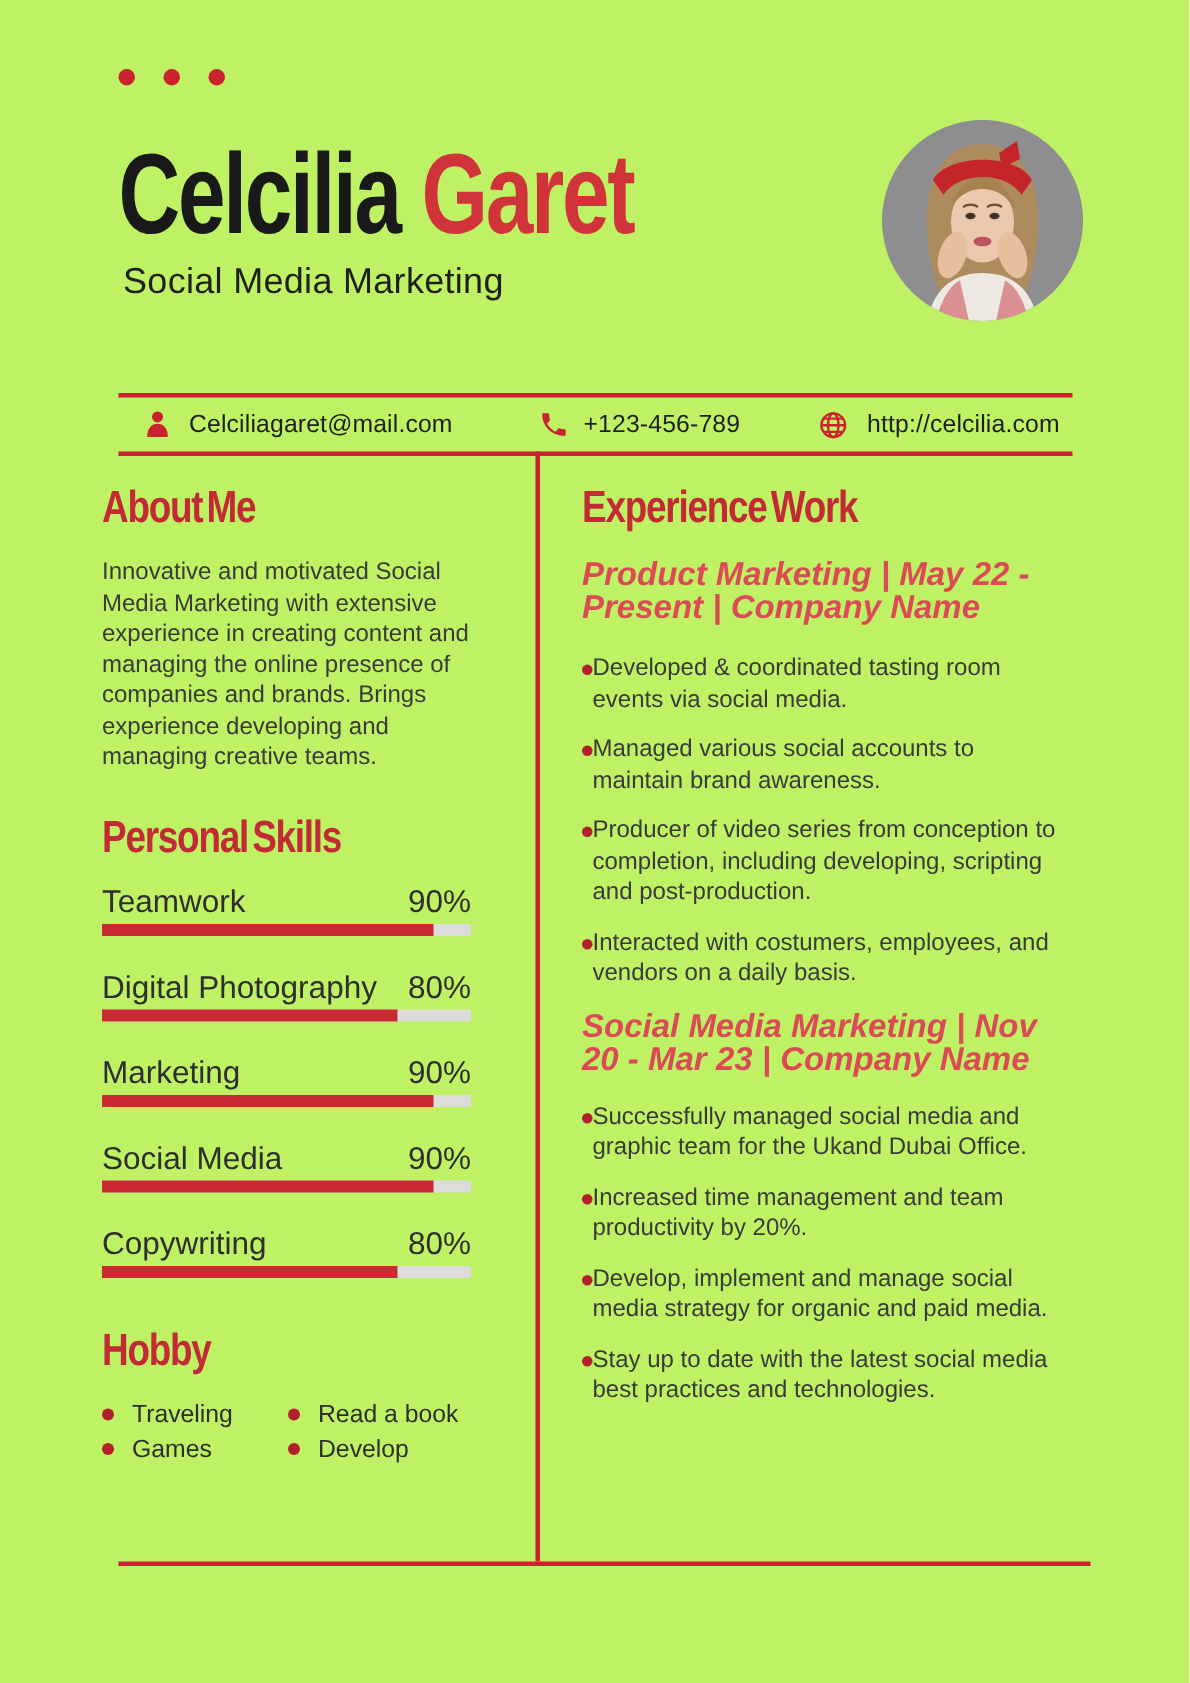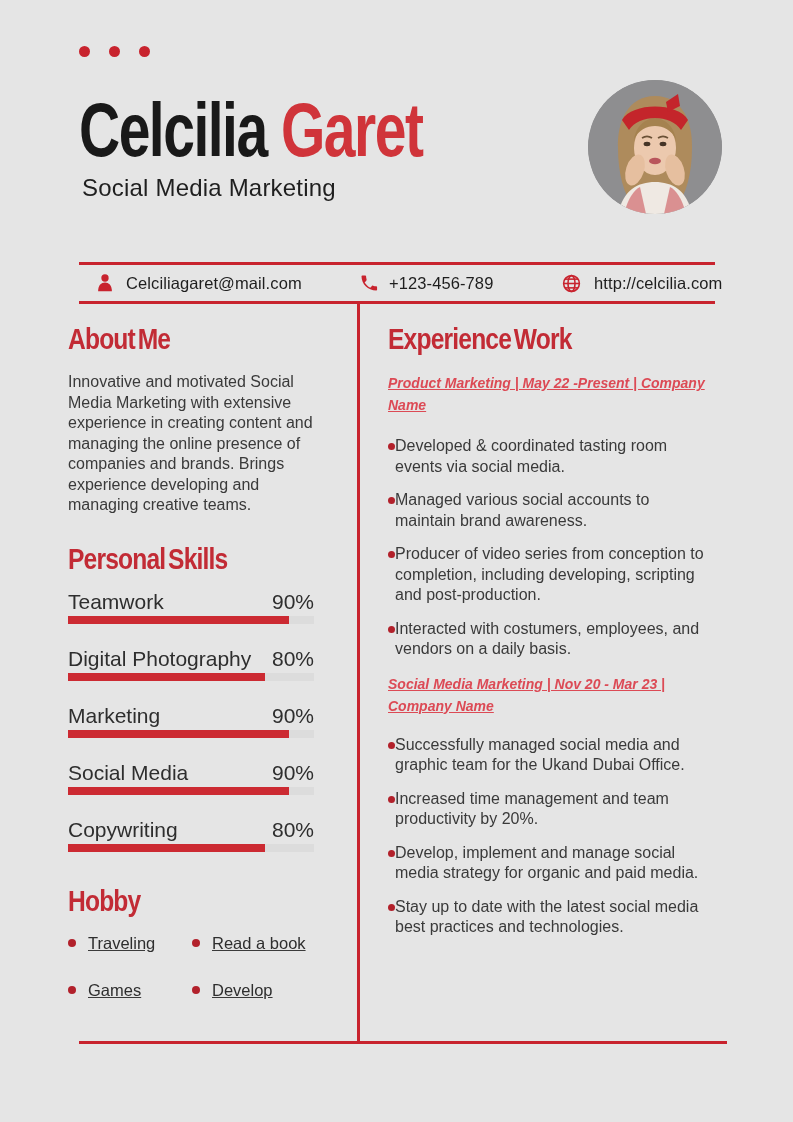--- a/index.html
+++ b/index.html
@@ -1,16 +1,16 @@
 <!DOCTYPE html>
 <html style="--accent-red: #C8232E; --heading-red: #C22B35; --name-red: #D0343A; --job-title-red: #DC4A55; --bullet-red: #B2212B; --bar-red: #CC2A32; --bar-track: #DCDCDC; --text-dark: #3A3A3A;"><head>
 <meta charset="utf-8">
 <style>
   html,body{margin:0;padding:0;background:#fff;}
-  .page{position:relative;width:793px;height:1122px;background:#e5e5e5;overflow:hidden;
+  .page{position:relative;width:793px;height:1122px;background:#bef264;overflow:hidden;
         font-family:"Liberation Sans",sans-serif;color:var(--text-dark,#3a3a3a);}
 
   
   .dots{position:absolute;left:79px;top:46px;display:flex;gap:19px;}
   .dot{width:11px;height:11px;border-radius:50%;background:var(--accent-red,#C8232E);}
 
   
   .name{position:absolute;left:79px;top:92px;margin:0;font-size:76px;line-height:76px;
         font-weight:800;letter-spacing:-2px;color:#191919;white-space:nowrap;
         transform:scaleX(.75);transform-origin:left top;}
@@ -21,21 +21,21 @@
   .photo{position:absolute;left:588px;top:80px;width:134px;height:134px;border-radius:50%;
         overflow:hidden;background:#8E8E90;}
   .photo svg{display:block;}
 
   
   .contact-bar{position:absolute;left:79px;top:262px;width:636px;height:36px;
         border-top:3px solid var(--accent-red,#C8232E);
         border-bottom:3px solid var(--accent-red,#C8232E);}
   .c-item{position:absolute;top:0;height:36px;display:flex;align-items:center;gap:10px;
         font-size:16.5px;color:#1e1e1e;letter-spacing:.1px;}
-  .c-email{left:15px;} .c-phone{left:280px;} .c-web{left:482px;gap:12px;}
+  .c-email{left:15px;} .c-phone{left:280px;} .c-web{left:466px;gap:12px;}
   .c-item svg{flex:0 0 auto;}
 
   
   .v-divider{position:absolute;left:357px;top:301px;width:2.5px;height:740px;
         background:var(--accent-red,#C8232E);}
   .bottom-line{position:absolute;left:79px;top:1041px;width:648px;height:3px;
         background:var(--accent-red,#C8232E);}
 
   
   .left-col{position:absolute;left:68px;top:322px;width:246px;}
@@ -49,28 +49,28 @@
 
   
   .skill{margin-bottom:25px;}
   .skill-head{display:flex;justify-content:space-between;align-items:baseline;
         font-size:21px;line-height:19px;color:#2e2e2e;}
   .skill-track{margin-top:5px;height:8px;background:var(--bar-track,#DCDCDC);}
   .skill-fill{height:8px;background:var(--bar-red,#CC2A32);}
 
   
   .hobby-title{margin-top:32px;}
-  .hobby-grid{display:grid;grid-template-columns:124px 1fr;row-gap:28px;margin-top:2px;text-decoration:underline;}
+  .hobby-grid{display:grid;grid-template-columns:124px 1fr;row-gap:4px;margin-top:2px;}
   .hobby-item{display:flex;align-items:center;gap:12px;font-size:16.5px;color:#2e2e2e;}
   .b-dot{flex:0 0 auto;width:8px;height:8px;border-radius:50%;
         background:var(--bullet-red,#B2212B);}
 
   
-  .job-heading{margin:14px 0 20px 0;font-size:14px;line-height:22px;font-style:italic;
-        font-weight:600;color:var(--job-title-red,#DC4A55);text-decoration:underline;}
+  .job-heading{margin:14px 0 20px 0;font-size:22px;line-height:22px;font-style:italic;
+        font-weight:600;color:var(--job-title-red,#DC4A55);}
   .job2 .job-heading{margin-top:12px;margin-bottom:18px;}
   .bullets{list-style:none;margin:0;padding:0;}
   .bullets li{display:flex;margin-bottom:13px;font-size:16px;line-height:20.5px;
         color:#3a3a3a;}
   .bullets .b-dot{margin-top:7px;width:7px;height:7px;}
 </style>
 </head>
 <body>
 
 <div class="page">

